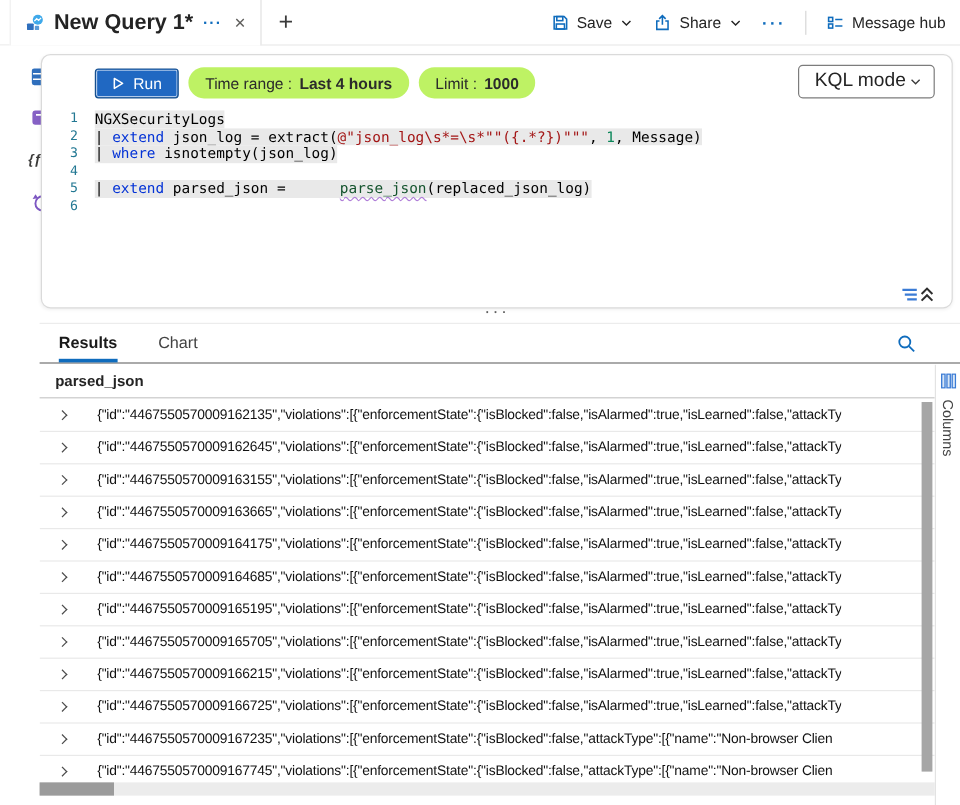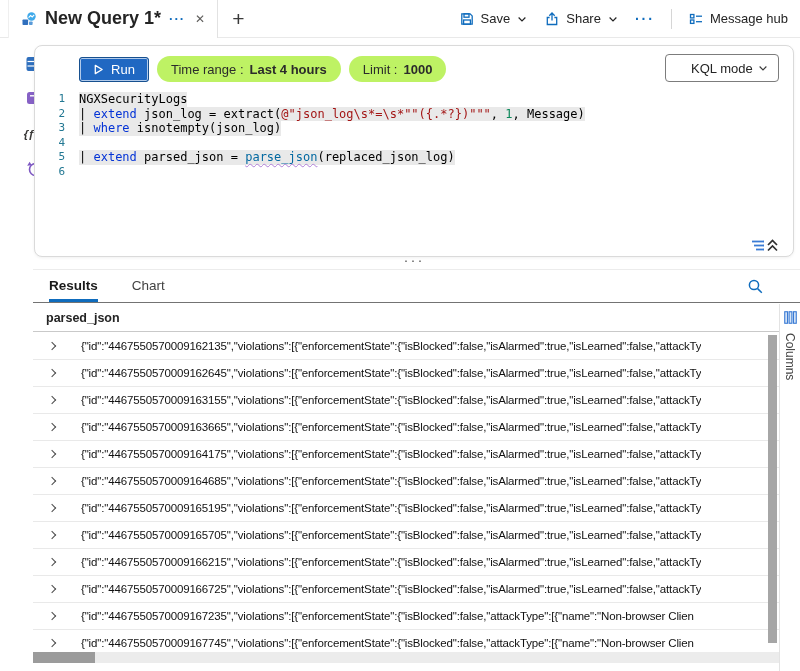--- a/index.html
+++ b/index.html
@@ -29,30 +29,30 @@
   .editor-card { position:absolute; left:34px; top:45px; width:760px; height:212px; background:#fff;
     border:1px solid #dadada; border-radius:8px; box-shadow:0 1px 3px rgba(0,0,0,.06); }
   .query-toolbar { display:flex; align-items:flex-end; gap:8px; padding:9px 14px 2px 44px; height:38px; }
   .run-btn { display:flex; align-items:center; justify-content:center; gap:7px; width:70px; height:25px;
     background:#2068c2; border:1px solid #17508f; border-radius:3px; color:#fff; font-size:13px;
     box-shadow:inset 0 0 0 1px rgba(255,255,255,.65); cursor:pointer; }
   .pill { display:flex; align-items:center; gap:6px; height:26px; padding:0 14px; border-radius:13px;
     background:#bef264; font-size:13px; color:#2b2b2b; cursor:pointer; }
   .pill b { font-weight:700; }
   .mode-select { margin-left:auto; width:114px; height:28px; border:1px solid #7c7c7c; border-radius:4px;
-    display:flex; align-items:center; justify-content:space-between; padding:0 9px 0 25px; font-size:13px; cursor:pointer; }
+    display:flex; align-items:center; justify-content:space-between; padding:0 9px 0 13px; font-size:16px; cursor:pointer; }
 
   
   .code-area { margin-top:8px; font-family:"DejaVu Sans Mono","Liberation Mono",monospace; font-size:12px; cursor:text; }
   .code-line { display:flex; height:14.6px; line-height:14.6px; white-space:pre; }
   .ln { width:30px; text-align:right; margin-right:14px; color:#237893; font-size:11px; }
   .code-text.hl { background:#e9e9e9; }
   .tok-d { color:#000;margin-top:15px; } .tok-k { color:#0433d6; } .tok-s { color:#a31515; } .tok-n { color:#098658; }
-  .tok-f { color:#0369a1; text-decoration:underline; text-decoration-style:wavy; text-decoration-color:#b07fd8;
-    text-decoration-thickness:1px; text-underline-offset:2px; }
+  .tok-f { color:#14532d; text-decoration:underline; text-decoration-style:wavy; text-decoration-color:#b07fd8;
+    text-decoration-thickness:1px; text-underline-offset:2px;margin-left:38px; }
   .collapse-btn { position:absolute; right:12px; bottom:3px; cursor:pointer; }
 
   
   .splitter { position:absolute; left:34px; top:256px; width:760px; height:12px; text-align:center;
     color:#5f5f5f; font-size:15px; line-height:7px; letter-spacing:2px; cursor:row-resize; }
 
   
   .results-panel { position:absolute; left:33px; right:0; top:269px; bottom:0; background:#fff; border-top:1px solid #ececec; }
   .tabs-row { height:33px; display:flex; align-items:flex-end; gap:34px; padding-left:16px;
     border-bottom:1px solid #737373; position:relative; }

